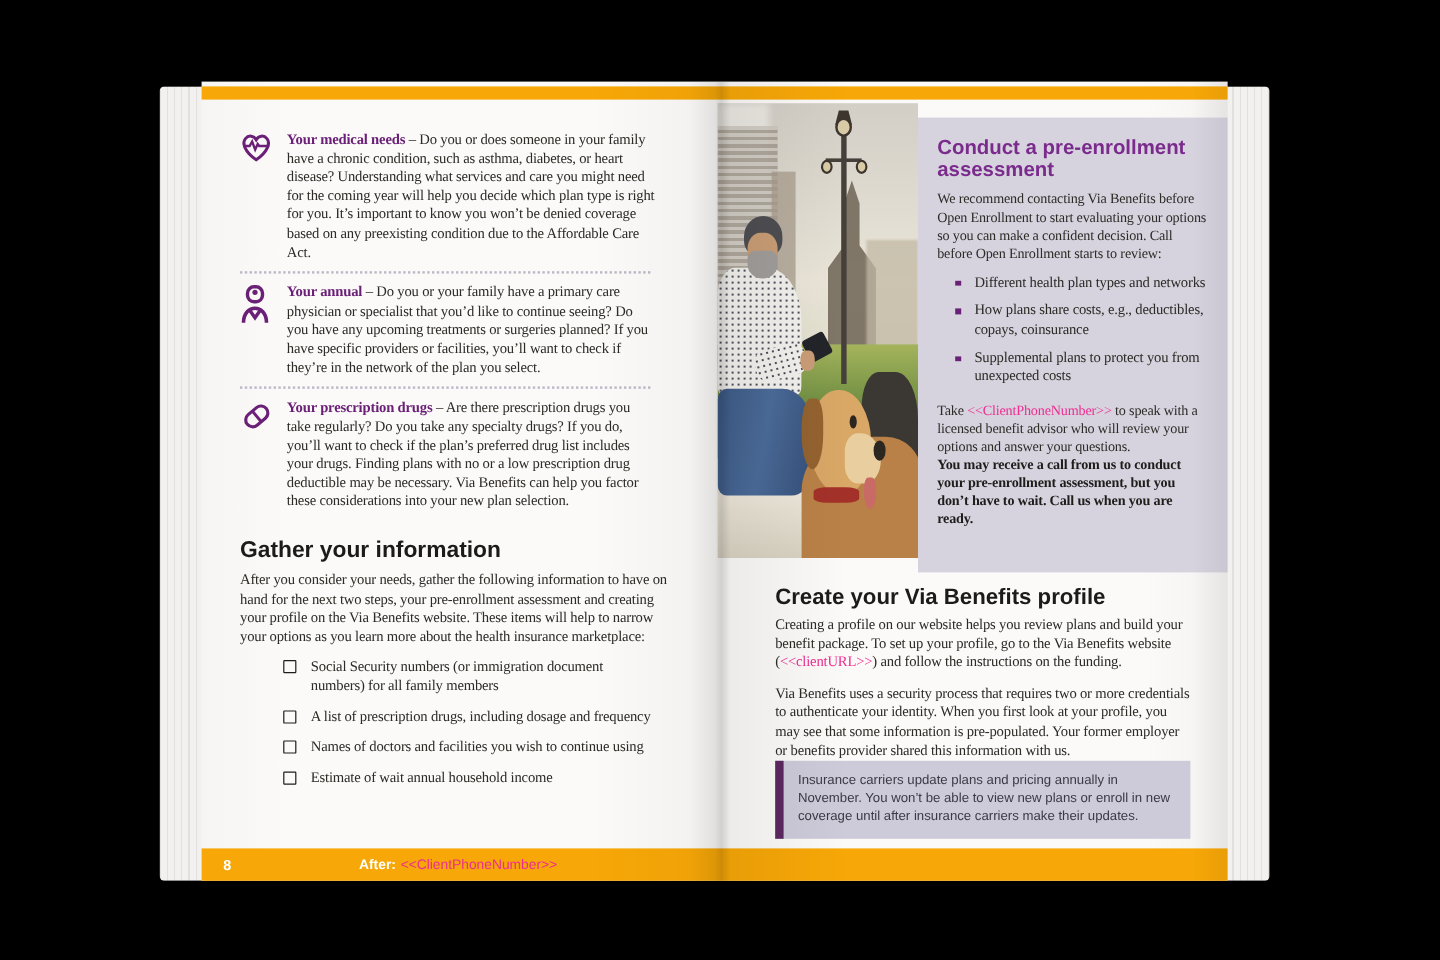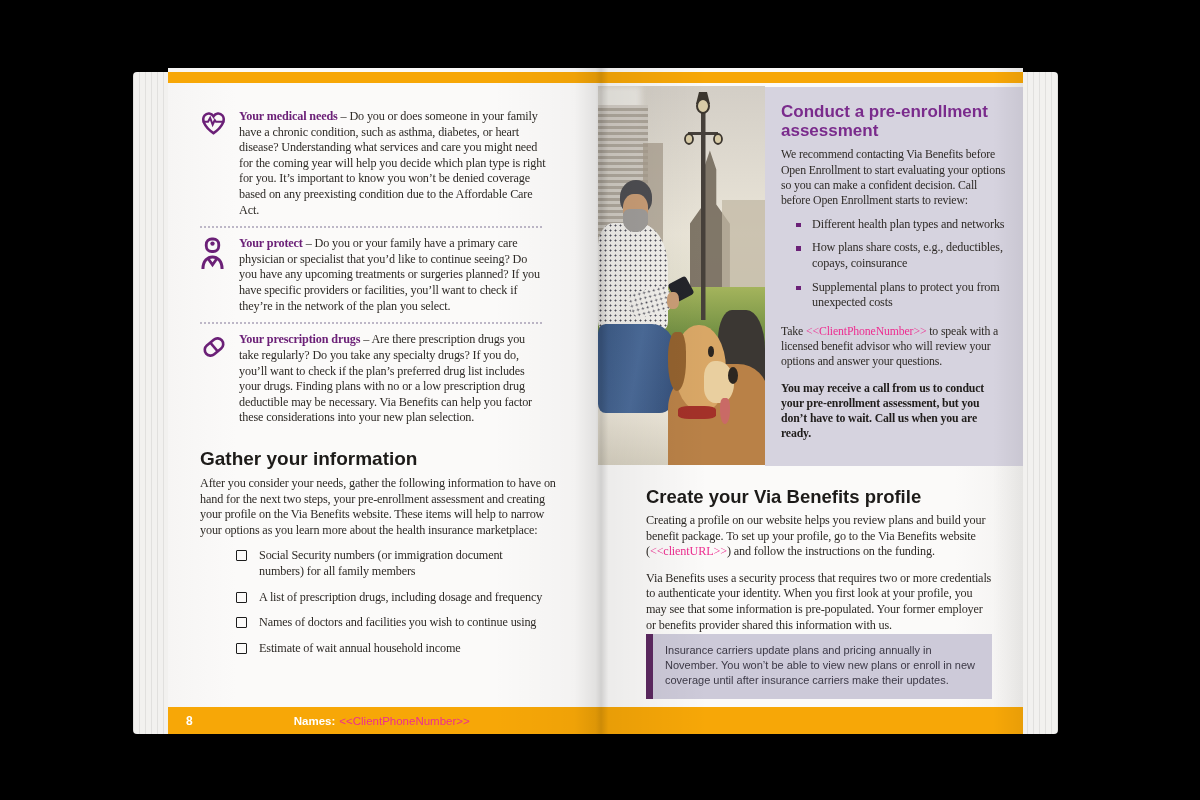--- a/index.html
+++ b/index.html
@@ -43,29 +43,29 @@
   .gather-heading { font-size:19px; font-weight:bold; color:#1d1b19; margin:22px 0 6px; }
   .gather-intro { width:356px; }
   .checklist { margin-top:6px; }
   .check-item { display:flex; gap:12px; margin:10px 0 0 36px; width:308px; }
   .checkbox { flex:0 0 auto; width:11px; height:11px; border:1.6px solid #1d1d1d;
               border-radius:1px; margin-top:2px; background:transparent; }
 
   
   .page-right { position:absolute; left:432px; top:15px; width:423px; bottom:27px; }
 
-  .panel { position:absolute; left:165px; top:4px; width:258px; height:379px;
+  .panel { position:absolute; left:165px; top:15px; width:258px; height:379px;
            background:#D6D3DF; padding:15px 16px 0; }
   .panel-heading { font-size:17px; line-height:1.13; font-weight:bold; color:#7A2B8C; }
   .panel-intro { margin-top:7px; font-size:11.8px; }
   .panel-bullets { list-style:none; margin-top:9px; }
   .panel-bullets li { position:relative; padding-left:31px; margin-bottom:8px; font-size:11.8px; }
   .sq-bullet { position:absolute; left:15px; top:6px; width:4.5px; height:4.5px; background:#6B2077; }
   .call-para { margin-top:13px; font-size:11.8px; }
-  .bold-note { margin-top:12px; font-size:11.8px; font-weight:bold; color:#1f1c1a; }
+  .bold-note { font-size:11.8px; font-weight:bold; color:#1f1c1a; }
 
   .profile { position:absolute; left:46px; top:403px; width:347px; }
   .profile-heading { font-size:18.5px; font-weight:bold; color:#1d1b19; margin-bottom:5px; }
   .profile p + p { margin-top:11px; }
 
   .callout { position:absolute; left:46px; top:551px; width:346px; background:#CDCAD9;
              border-left:7px solid #5C2860; padding:9px 12px 10px;
              font-size:11px; line-height:1.38; color:#3c3946; }
 
   
@@ -159,21 +159,21 @@
 
         <div class="consider-item">
           <span class="ci-icon">
             <svg width="25" height="34" viewBox="0 0 30 40">
               <rect x="7.5" y="2" width="15" height="15" rx="6.5" fill="none" stroke="#6B2077" stroke-width="3.4"></rect>
               <circle cx="15" cy="7.5" r="2.6" fill="#6B2077"></circle>
               <path d="M3.5 38 C3.5 28 9.5 23.5 15 23.5 C20.5 23.5 26.5 28 26.5 38" fill="none" stroke="#6B2077" stroke-width="3.6"></path>
               <path d="M9 24.5 L15 33 L21 24.5" fill="none" stroke="#6B2077" stroke-width="3.4"></path>
             </svg>
           </span>
-          <p class="serif ci-text"><span class="lead">Your protect</span>
+          <p class="serif ci-text"><span class="lead">Your annual</span>
             <span>– Do you or your family have a primary care physician or specialist that you’d like to continue seeing? Do you have any upcoming treatments or surgeries planned? If you have specific providers or facilities, you’ll want to check if they’re in the network of the plan you select.</span></p>
         </div>
 
         <div class="dotsep"></div>
 
         <div class="consider-item">
           <span class="ci-icon">
             <svg width="28" height="28" viewBox="0 0 34 34">
               <g transform="rotate(-40 17 17)">
                 <rect x="4.5" y="10" width="25" height="14" rx="7" fill="none" stroke="#6B2077" stroke-width="3.2"></rect>
@@ -267,21 +267,21 @@
           <p class="serif"><span>Creating a profile on our website helps you review plans and build your benefit package. To set up your profile, go to the Via Benefits website (</span><span class="magenta">&lt;&lt;clientURL&gt;&gt;</span><span>) and follow the instructions on the funding.</span></p>
           <p class="serif">Via Benefits uses a security process that requires two or more credentials to authenticate your identity. When you first look at your profile, you may see that some information is pre-populated. Your former employer or benefits provider shared this information with us.</p>
         </div>
 
         <div class="callout">Insurance carriers update plans and pricing annually in November. You won’t be able to view new plans or enroll in new coverage until after insurance carriers make their updates.</div>
       </div>
 
       <div class="footerbar">
         <div class="footer-half">
           <span class="pageno pageno-left">8</span>
-          <span class="footer-label">Names:</span>
+          <span class="footer-label">After:</span>
           <span class="magenta">&lt;&lt;ClientPhoneNumber&gt;&gt;</span>
         </div>
       </div>
 
       <div class="spine-shade"></div>
       <div class="edge-shade"></div>
     </div>
   </div>
 </div>
 

